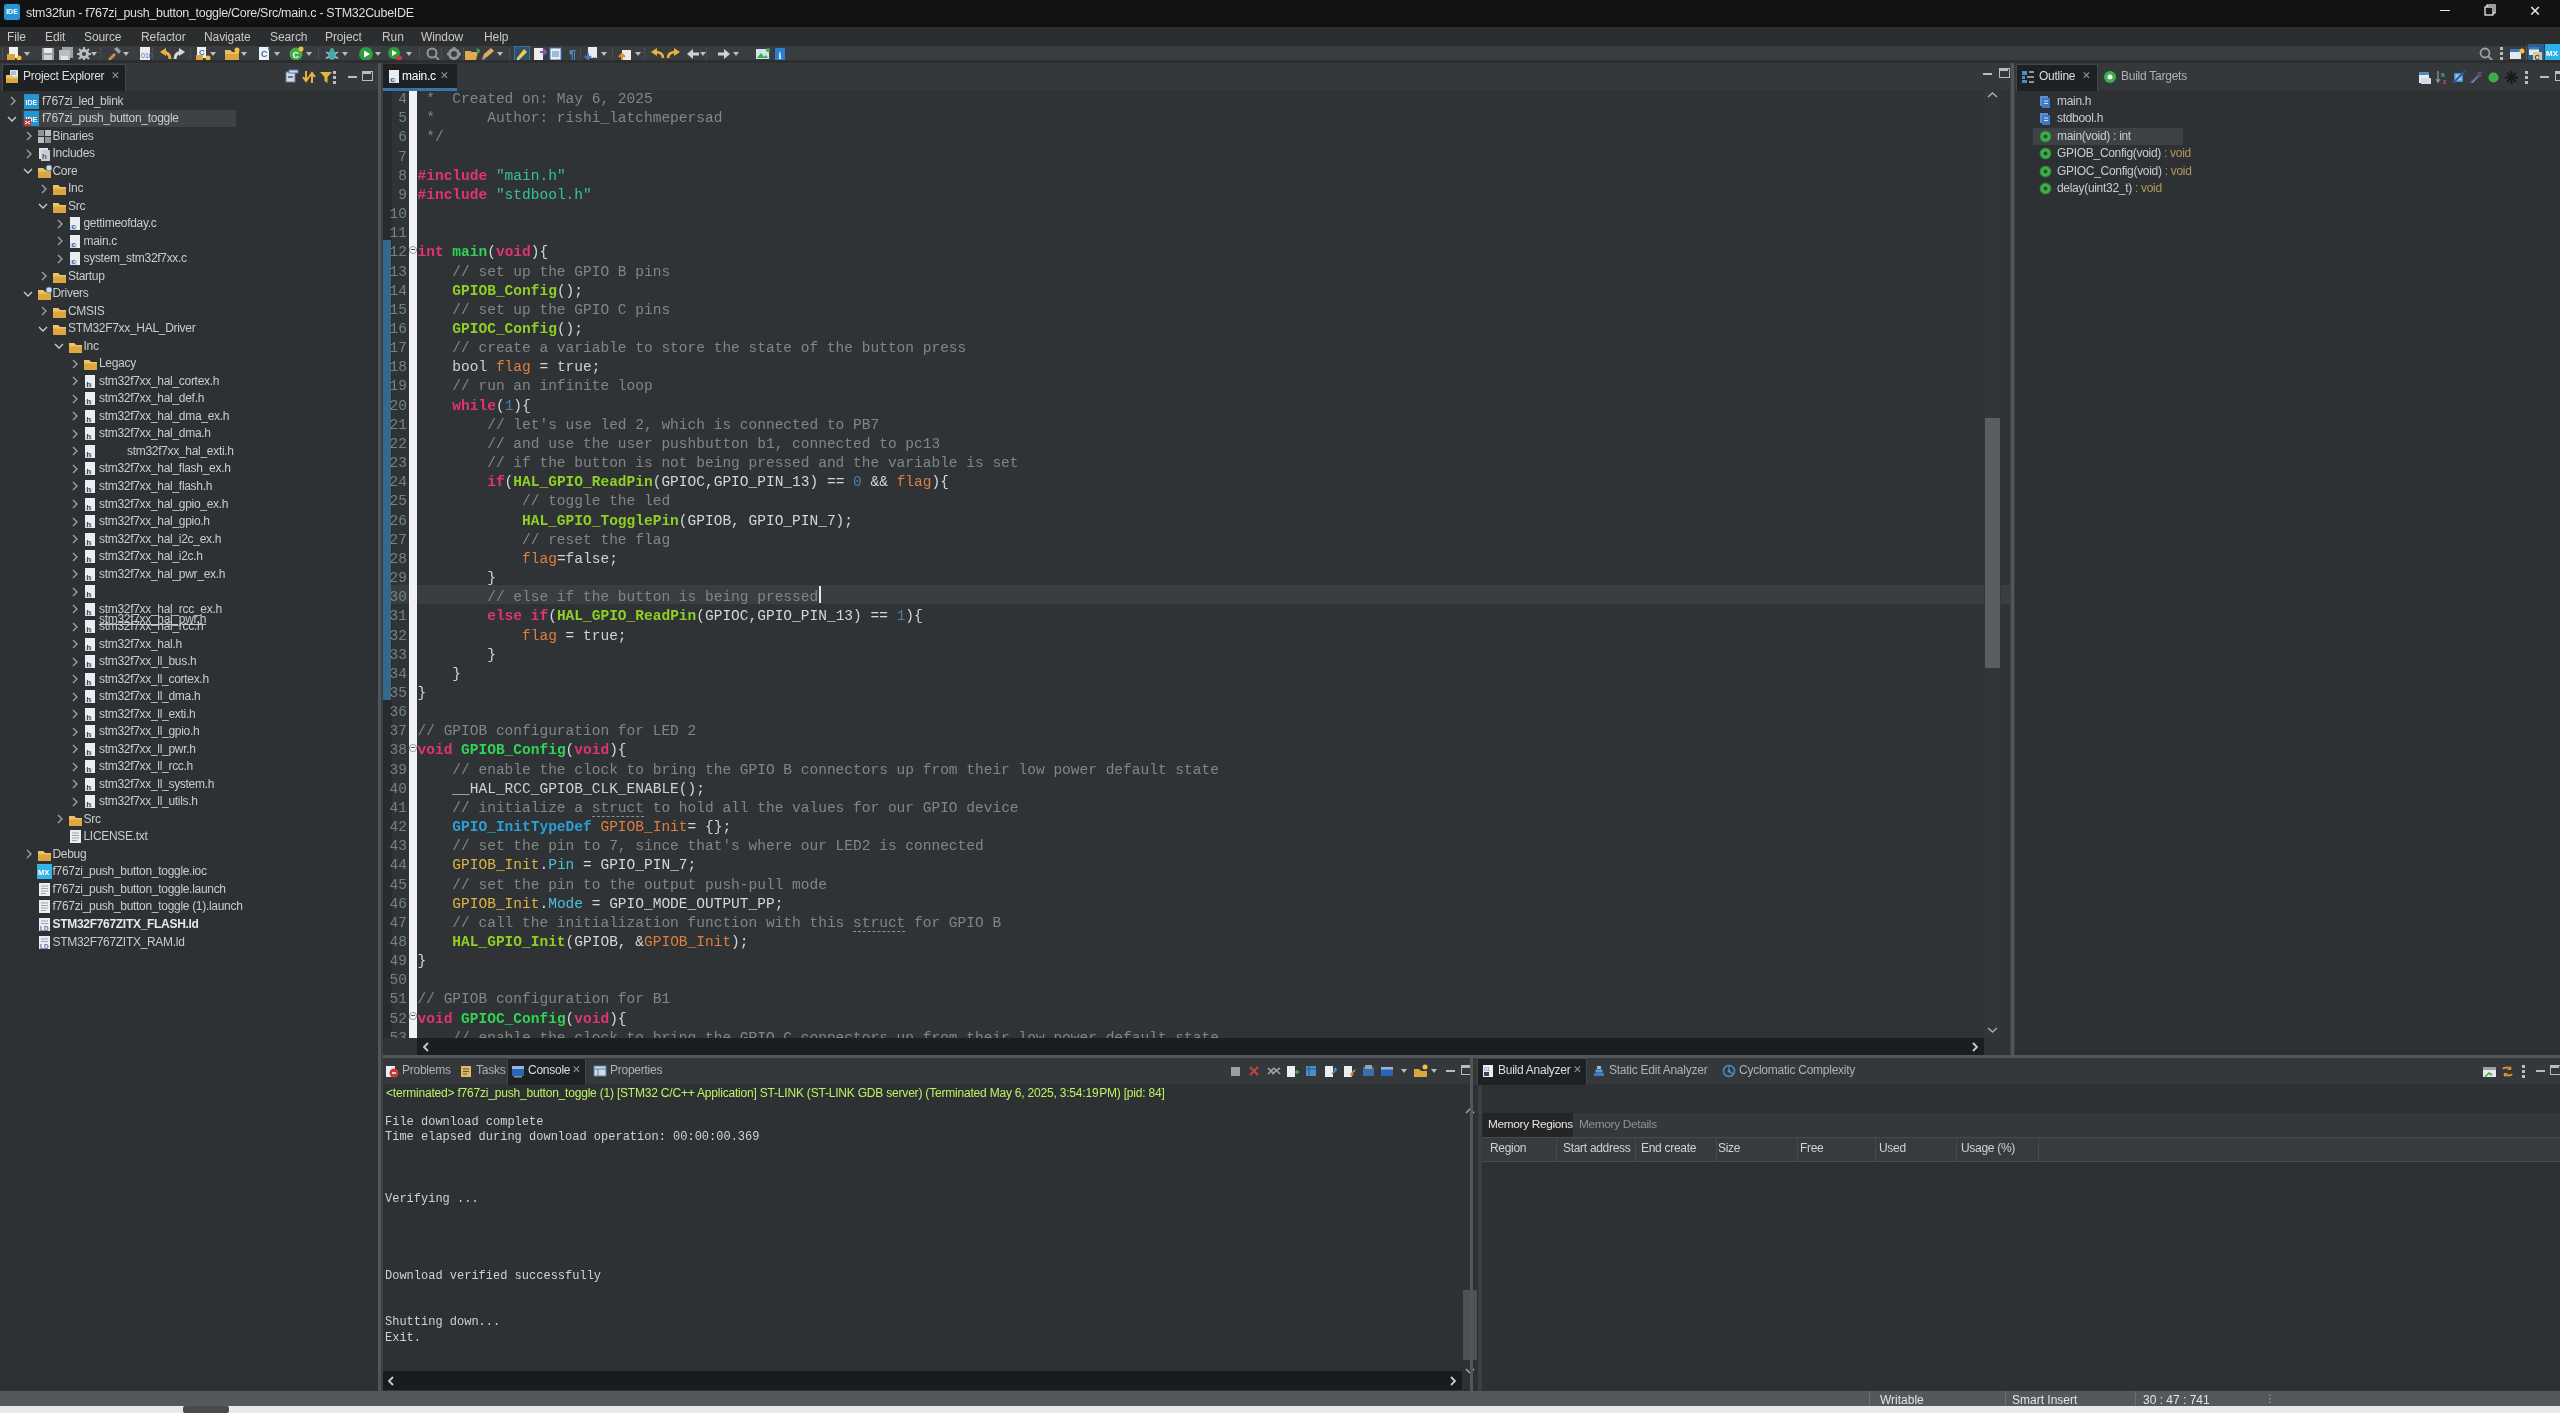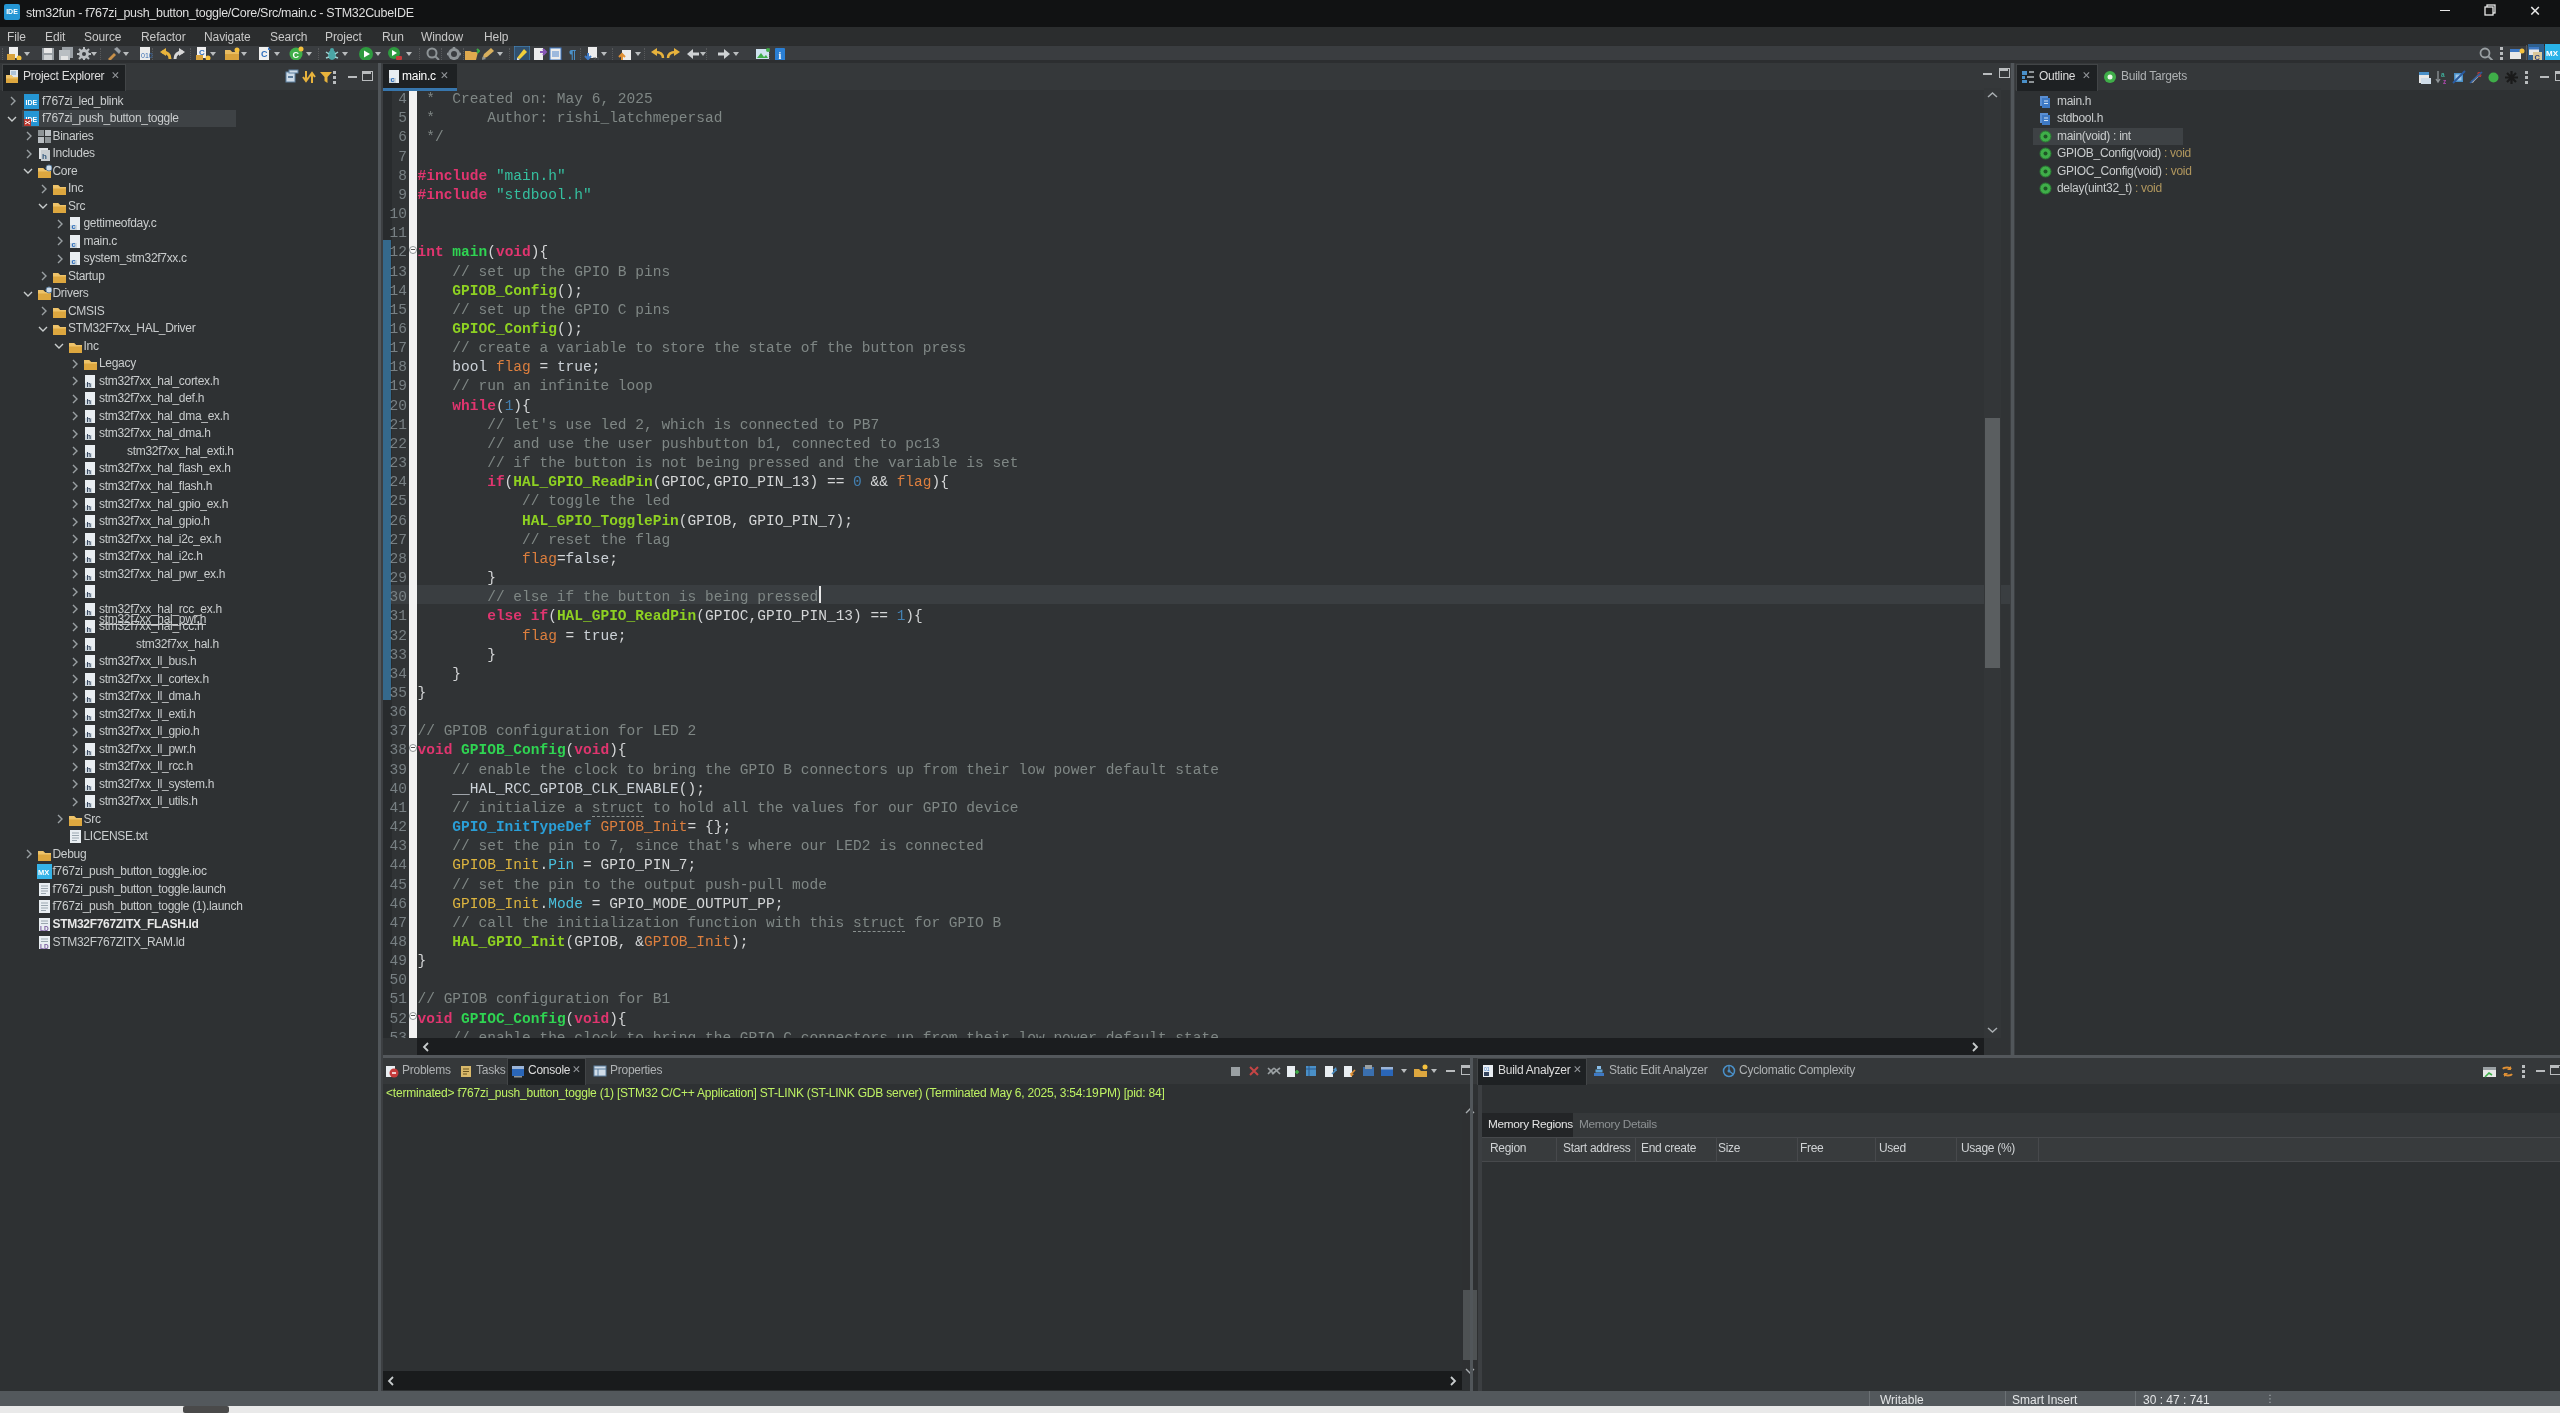--- a/index.html
+++ b/index.html
@@ -549,21 +549,21 @@
   </svg>
 <div class="treetxt" style="left:99.0px;top:619.1px;">stm32f7xx_hal_rcc.h</div>
 <svg class="abs" style="left:70.0px;top:639.1px;" width="10" height="10" viewBox="0 0 10 10">
     <path d="M3 1l4 4-4 4" stroke="#9aa0a3" stroke-width="1.4" fill="none"></path>
   </svg>
 <svg class="abs" style="left:83.0px;top:636.6px;" width="15" height="15" viewBox="0 0 15 15">
     <rect x="2" y="1" width="10" height="13" fill="#e9eef2"></rect>
     <rect x="2" y="9" width="7" height="5" fill="#cdd7de"></rect>
     <text x="3.5" y="13" font-size="7.5" fill="#33435c" font-weight="bold" font-family="Liberation Sans">h</text>
   </svg>
-<div class="treetxt" style="left:99.0px;top:636.6px;margin-left:37px;">stm32f7xx_hal.h</div>
+<div class="treetxt" style="left:99.0px;top:636.6px;">stm32f7xx_hal.h</div>
 <svg class="abs" style="left:70.0px;top:656.6px;" width="10" height="10" viewBox="0 0 10 10">
     <path d="M3 1l4 4-4 4" stroke="#9aa0a3" stroke-width="1.4" fill="none"></path>
   </svg>
 <svg class="abs" style="left:83.0px;top:654.1px;" width="15" height="15" viewBox="0 0 15 15">
     <rect x="2" y="1" width="10" height="13" fill="#e9eef2"></rect>
     <rect x="2" y="9" width="7" height="5" fill="#cdd7de"></rect>
     <text x="3.5" y="13" font-size="7.5" fill="#33435c" font-weight="bold" font-family="Liberation Sans">h</text>
   </svg>
 <div class="treetxt" style="left:99.0px;top:654.1px;">stm32f7xx_ll_bus.h</div>
 <svg class="abs" style="left:70.0px;top:674.2px;" width="10" height="10" viewBox="0 0 10 10">
@@ -976,20 +976,35 @@
     </svg>
 <div class="dd" style="left:1018px;top:12px;"></div>
 <svg class="abs" style="left:1030px;top:7px;" width="15" height="15" viewBox="0 0 15 15">
       <path d="M1 5h5l2 2h6v6H1z" fill="#dda73f"></path>
       <circle cx="12" cy="3" r="2.5" fill="#f5c13d"></circle>
     </svg>
 <div class="dd" style="left:1048px;top:12px;"></div>
 <div class="winmin" style="left:1062px;top:7px;"></div>
 <div class="winres" style="left:1078px;top:8px;"></div>
 <div class="abs" style="left:3px;top:29px;font-size:12px;color:#bef264;letter-spacing:-0.2px;white-space:nowrap;">&lt;terminated&gt; f767zi_push_button_toggle (1) [STM32 C/C++ Application] ST-LINK (ST-LINK GDB server) (Terminated May 6, 2025, 3:54:19 PM) [pid: 84]</div>
+<pre class="abs" style="left:2px;top:58px;font-size:12px;line-height:15.4px;color:#cfd2d4;">File download complete
+Time elapsed during download operation: 00:00:00.369
+
+
+
+Verifying ...
+
+
+
+
+Download verified successfully
+
+
+Shutting down...
+Exit.</pre>
 <div class="abs" style="left:1079px;top:48px;width:16px;height:272px;background:#2e3032;">
 <svg class="abs" style="left:3px;top:2px;" width="10" height="8" viewBox="0 0 10 8">
         <path d="M1 6l4-4 4 4" stroke="#a8adb0" stroke-width="1.4" fill="none"></path>
       </svg>
 <div class="abs" style="left:1px;top:185px;width:14px;height:70px;background:#4e5254;"></div>
 <svg class="abs" style="left:3px;top:262px;" width="10" height="8" viewBox="0 0 10 8">
         <path d="M1 2l4 4 4-4" stroke="#a8adb0" stroke-width="1.4" fill="none"></path>
       </svg>
 </div>
 <div class="abs" style="left:0;top:314px;width:1079px;height:19px;background:#191b1c;">

